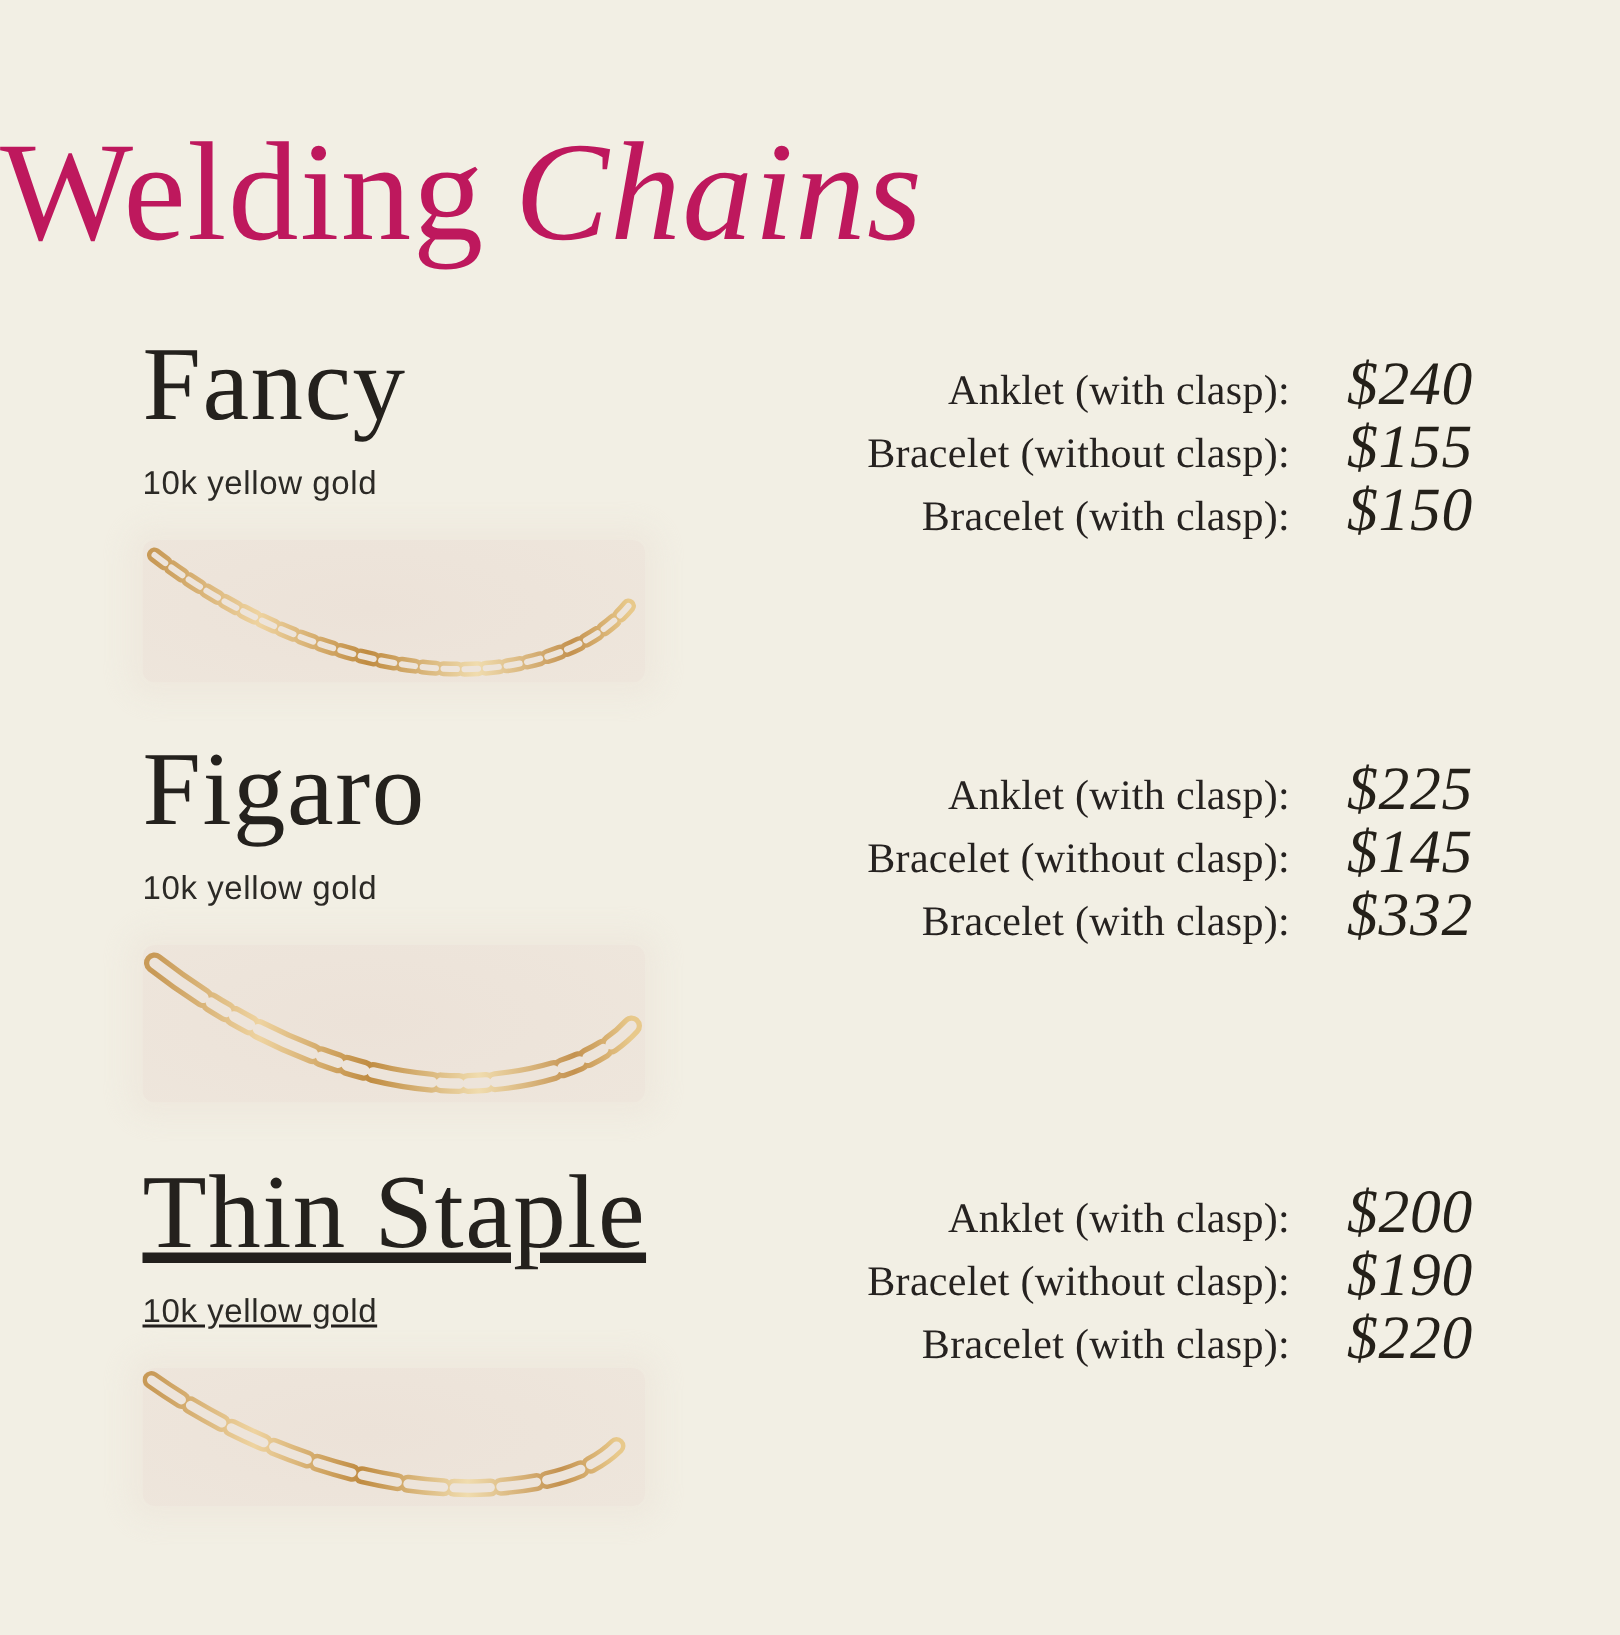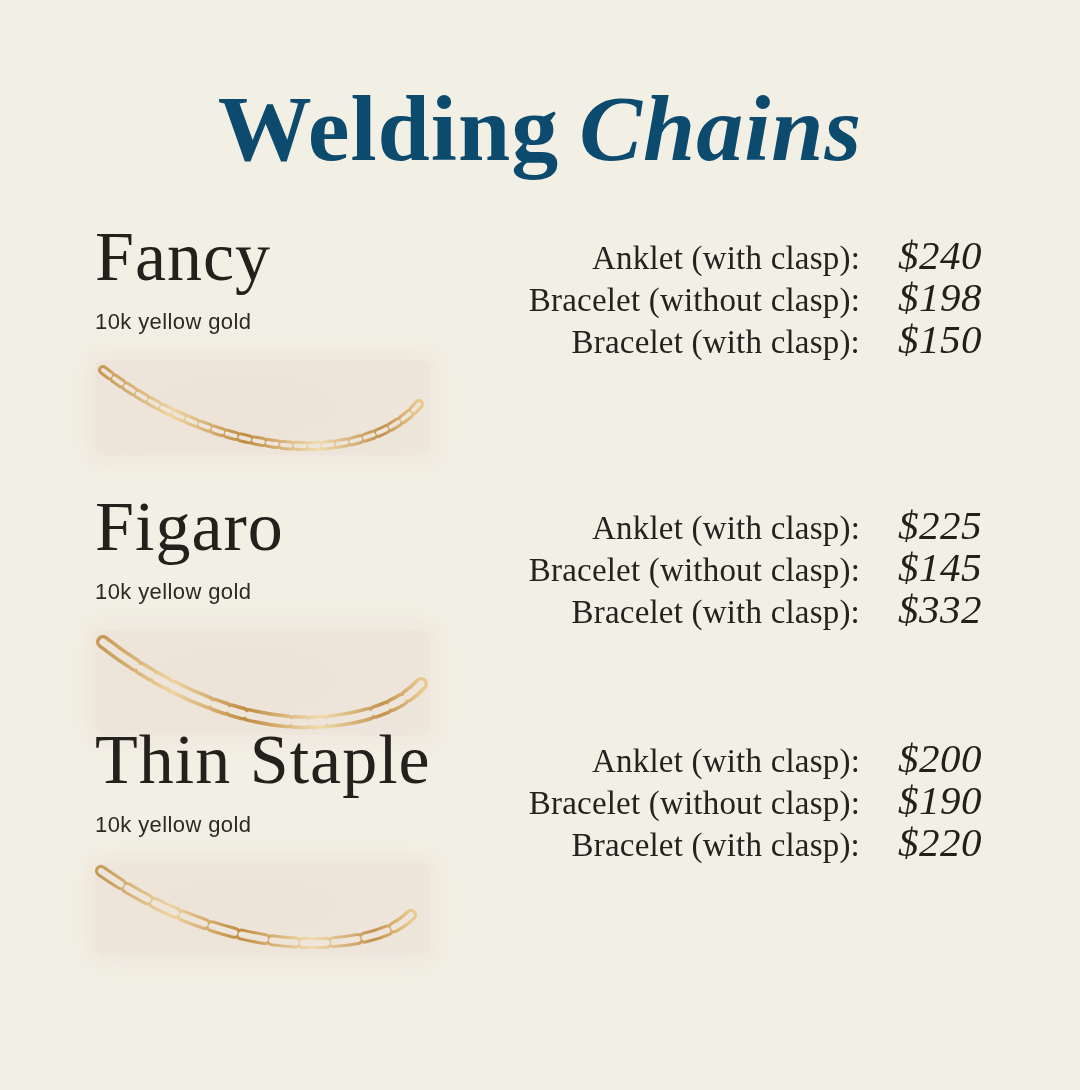--- a/index.html
+++ b/index.html
@@ -8,32 +8,31 @@
     background:#f2efe4;
     font-family:"Liberation Serif", serif;
     color:#221f1c;
     overflow:hidden;
   }
   .poster { position:relative; width:1080px; height:1090px; }
 
   
   .title {
     position:absolute; top:74px; left:0; width:100%;
-    text-align:center;
-    font-size:94px; font-weight:700; line-height:1.15;
-    color:#0c4a6e; letter-spacing:1px;
+    font-size:94px; font-weight:400; line-height:1.15;
+    color:#be185d; letter-spacing:1px;
     white-space:nowrap;
   }
   .title .t-italic { font-style:italic; margin-left:20px; }
 
   
   .product { position:absolute; left:95px; right:98px; height:250px; }
   .product.s1 { top:220px; }
   .product.s2 { top:490px; }
-  .product.s3 { top:723px; }
+  .product.s3 { top:772px;text-decoration:underline; }
 
   .p-name {
     font-size:70px; font-weight:400; line-height:1.05;
     color:#24211d; letter-spacing:1px;
   }
   .p-material {
     margin-top:13px;
     font-family:"Liberation Sans", sans-serif;
     font-size:22px; line-height:30px; color:#2c2a26;
     letter-spacing:.4px;
@@ -46,21 +45,21 @@
   }
   .photo svg { display:block; width:100%; height:100%; }
 
   
   .prices { position:absolute; top:14px; right:0; }
   .price-row {
     display:flex; justify-content:flex-end; align-items:baseline;
     height:42px; white-space:nowrap;
   }
   .price-label {
-    font-size:33px; line-height:42px; color:#262220;
+    font-size:28px; line-height:42px; color:#262220;
     text-align:right; letter-spacing:.2px;
   }
   .price-value {
     width:120px; margin-left:2px;
     font-size:41px; line-height:42px; font-style:italic;
     color:#242019; text-align:right; letter-spacing:.5px;
   }
 </style>
 </head>
 <body>
@@ -90,21 +89,21 @@
       </svg>
     </div>
 
     <div class="prices">
       <div class="price-row">
         <span class="price-label">Anklet (with clasp):</span>
         <span class="price-value">$240</span>
       </div>
       <div class="price-row">
         <span class="price-label">Bracelet (without clasp):</span>
-        <span class="price-value">$198</span>
+        <span class="price-value">$155</span>
       </div>
       <div class="price-row">
         <span class="price-label">Bracelet (with clasp):</span>
         <span class="price-value">$150</span>
       </div>
     </div>
   </section>
 
   <section class="product s2">
     <h2 class="p-name">Figaro</h2>

